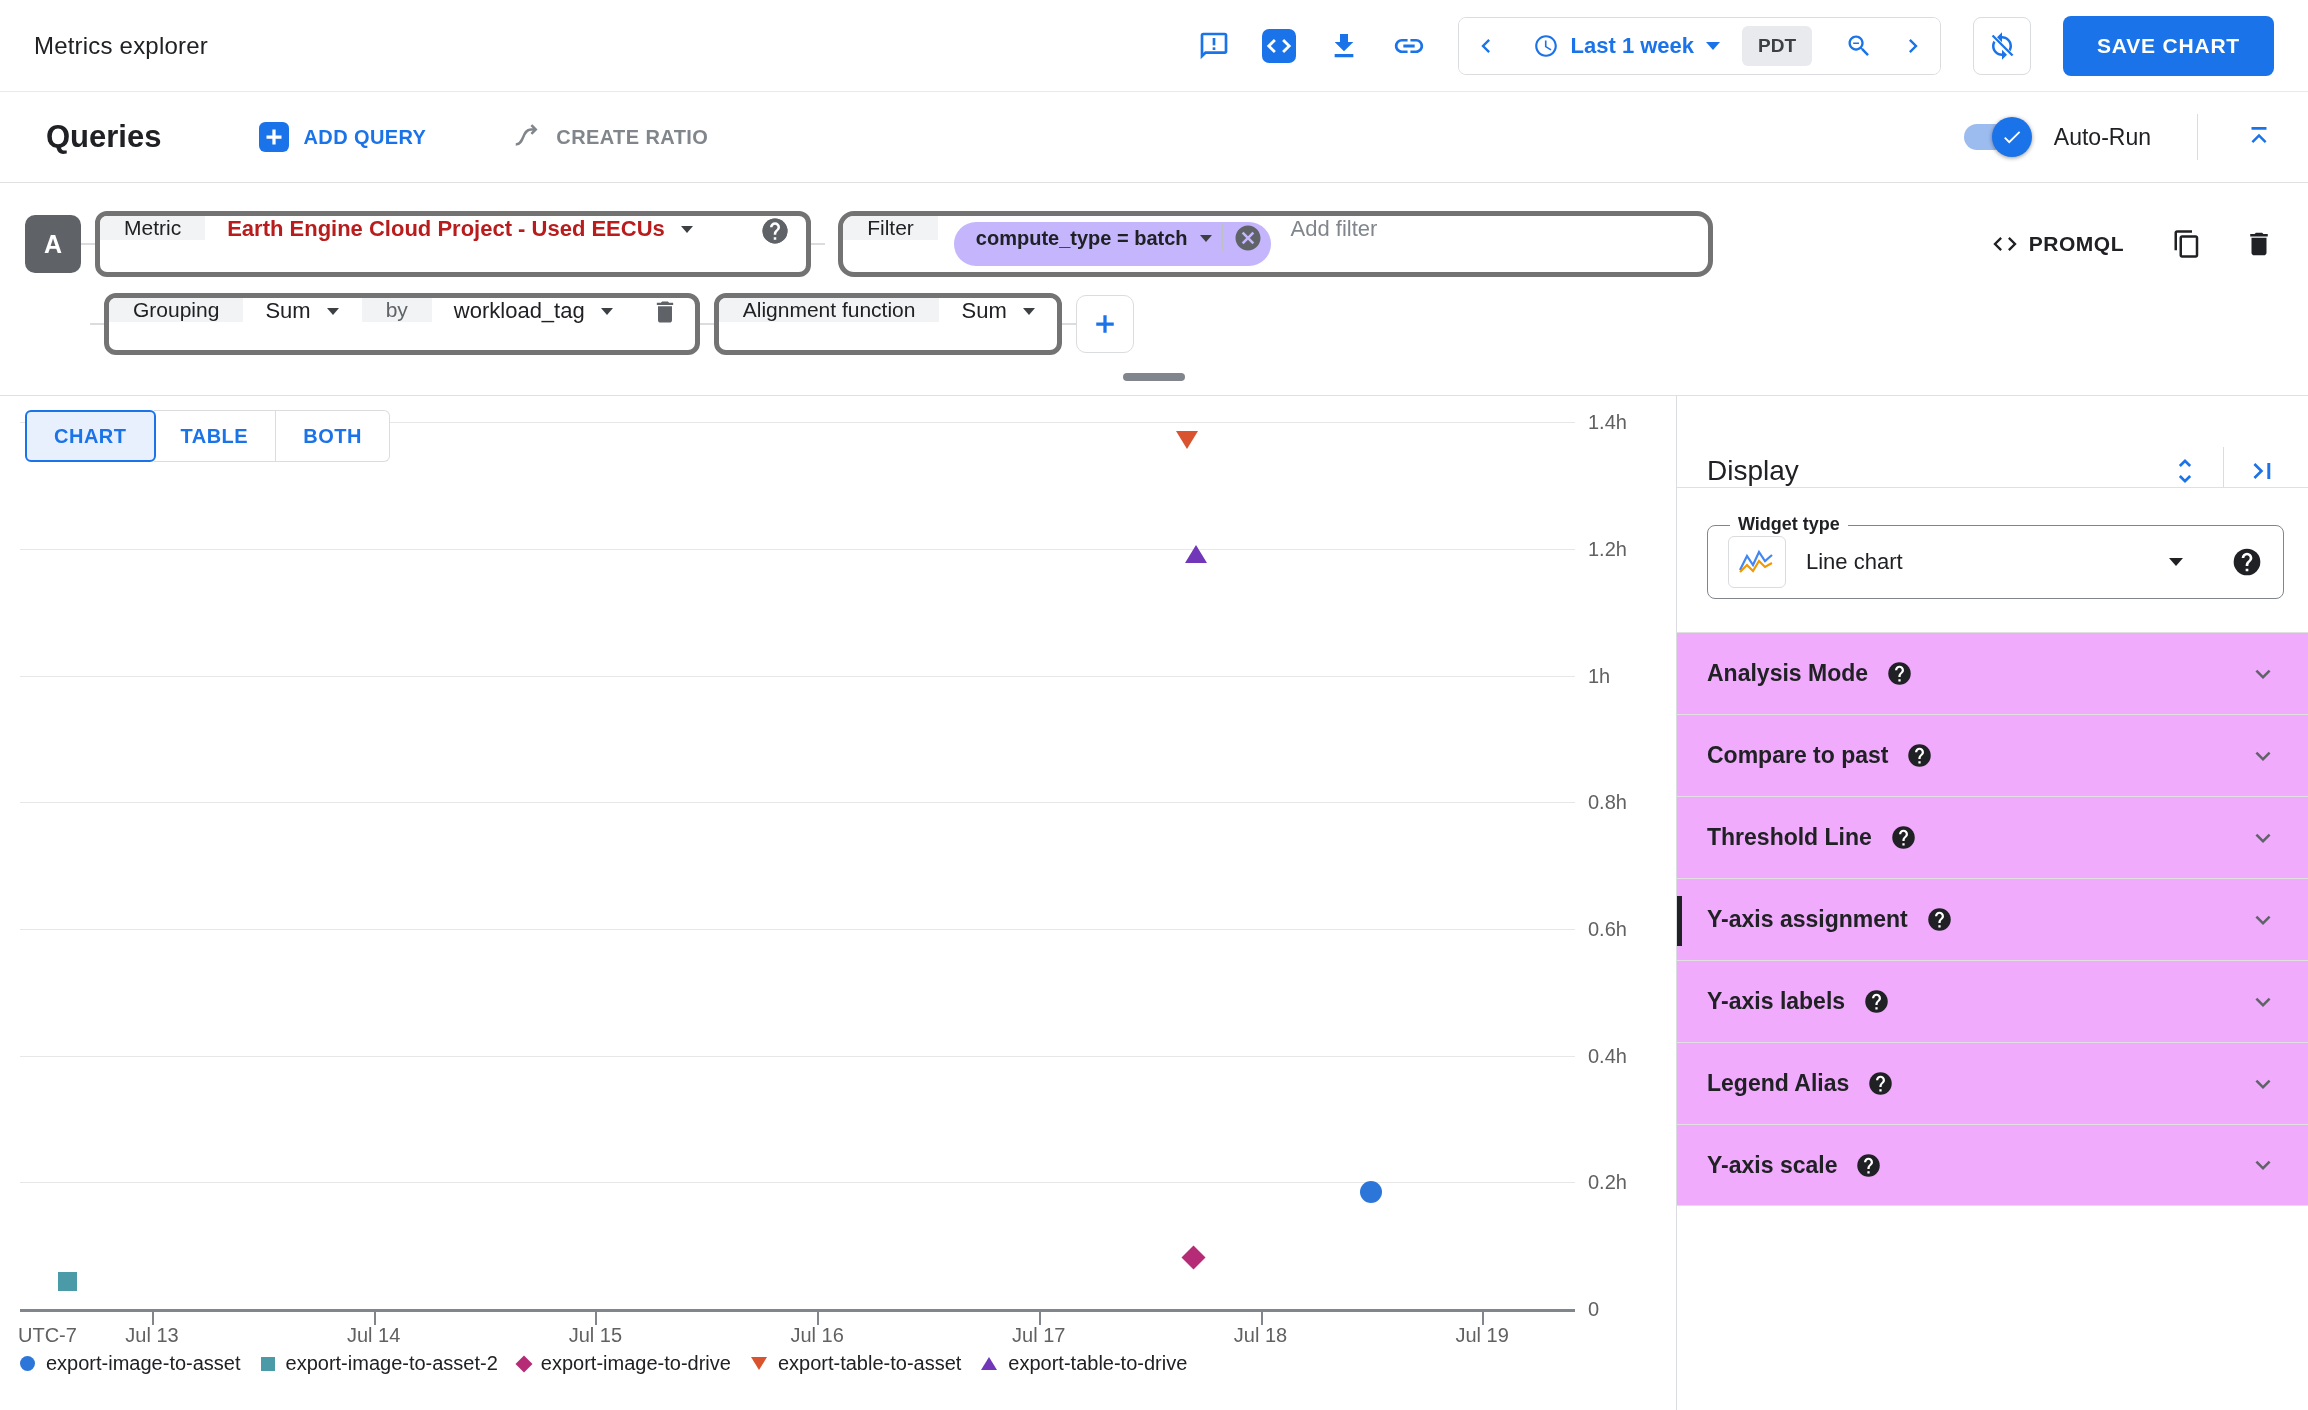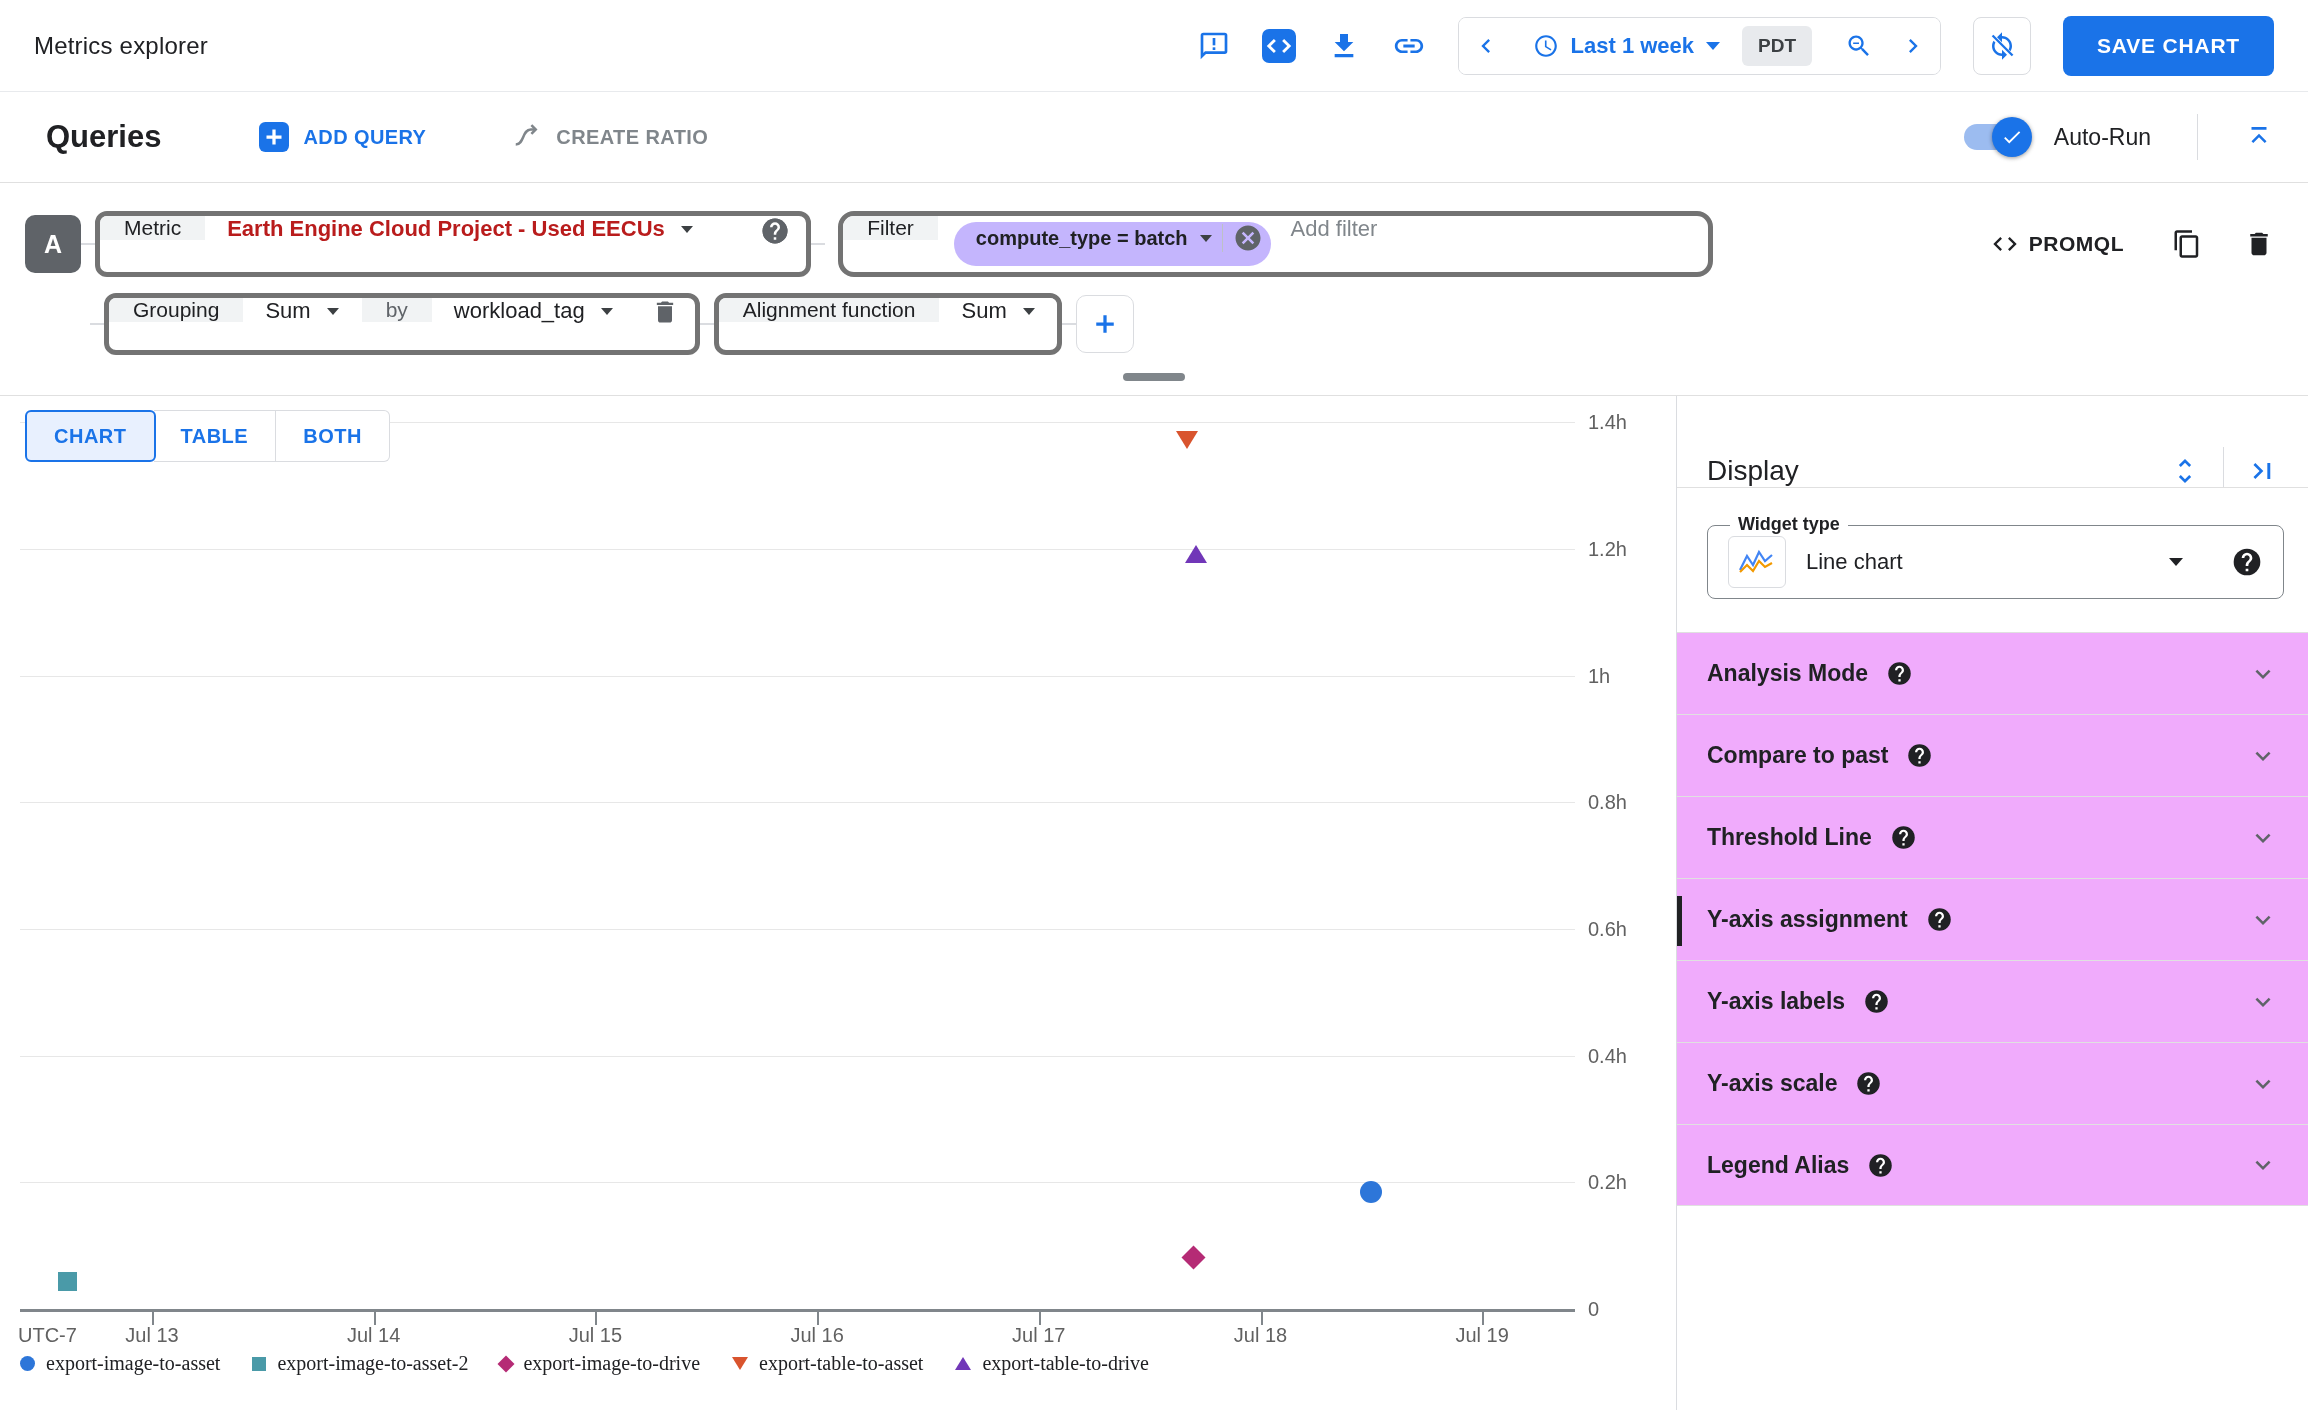--- a/index.html
+++ b/index.html
@@ -81,21 +81,21 @@
   .tab:last-child { border-radius:0 6px 6px 0; }
 
   
   #chart-layer { position:absolute; inset:0; z-index:1; }
   .gridline { position:absolute; height:1px; background:#e7e7e7; }
   .axisline { position:absolute; height:3px; background:#80868b; }
   .ylabel { position:absolute; font-size:20px; color:#616161; line-height:24px; }
   .xtick { position:absolute; width:2px; height:13px; background:#80868b; }
   .xlabel { position:absolute; font-size:20px; color:#616161; width:140px; text-align:center; }
   .utc-label { position:absolute; font-size:20px; color:#616161; }
-  .legend { position:absolute; display:flex; align-items:flex-start; gap:32px;font-family:Liberation Serif, serif; }
+  .legend { position:absolute; display:flex; align-items:flex-start; gap:20px; }
   .legend-item { display:flex; align-items:center; gap:11px; font-size:20px; color:#202124; }
   .pt { position:absolute; }
 
   
   .display-panel { position:absolute; top:396px; left:1676px; right:0; bottom:0; background:#fff;
                    border-left:1px solid #dadce0; z-index:2; }
   .dp-header { display:flex; align-items:flex-end; height:91px; padding:0 30px; }
   .dp-title { font-size:28px; font-weight:400; margin:0 auto 0 0; }
   .dp-header .vdivider { height:40px; margin:0 22px; }
   .dp-divider { height:1px; background:#e0e0e0; }
@@ -524,35 +524,35 @@
               <path d="M13 19h-2v-2h2v2zm2.07-7.75-.9.92C13.45 12.9 13 13.5 13 15h-2v-.5c0-1.1.45-2.1 1.17-2.83l1.24-1.26A2 2 0 1 0 10 9H8a4 4 0 1 1 8 0c0 .88-.36 1.68-.93 2.25z" fill="#fff"></path>
             </svg>
           </span>
           <span class="acc-chevron">
             <svg width="30" height="30" viewBox="0 0 24 24" fill="#5f6368">
               <path d="M7.41 8.59 12 13.17l4.59-4.58L18 10l-6 6-6-6z"></path>
             </svg>
           </span>
         </button>
         <button class="acc-row">
+          <span class="acc-label">Legend Alias</span>
+          <span>
+            <svg width="27" height="27" viewBox="0 0 24 24">
+              <circle cx="12" cy="12" r="10" fill="#202124"></circle>
+              <path d="M13 19h-2v-2h2v2zm2.07-7.75-.9.92C13.45 12.9 13 13.5 13 15h-2v-.5c0-1.1.45-2.1 1.17-2.83l1.24-1.26A2 2 0 1 0 10 9H8a4 4 0 1 1 8 0c0 .88-.36 1.68-.93 2.25z" fill="#fff"></path>
+            </svg>
+          </span>
+          <span class="acc-chevron">
+            <svg width="30" height="30" viewBox="0 0 24 24" fill="#5f6368">
+              <path d="M7.41 8.59 12 13.17l4.59-4.58L18 10l-6 6-6-6z"></path>
+            </svg>
+          </span>
+        </button>
+        <button class="acc-row">
           <span class="acc-label">Y-axis scale</span>
-          <span>
-            <svg width="27" height="27" viewBox="0 0 24 24">
-              <circle cx="12" cy="12" r="10" fill="#202124"></circle>
-              <path d="M13 19h-2v-2h2v2zm2.07-7.75-.9.92C13.45 12.9 13 13.5 13 15h-2v-.5c0-1.1.45-2.1 1.17-2.83l1.24-1.26A2 2 0 1 0 10 9H8a4 4 0 1 1 8 0c0 .88-.36 1.68-.93 2.25z" fill="#fff"></path>
-            </svg>
-          </span>
-          <span class="acc-chevron">
-            <svg width="30" height="30" viewBox="0 0 24 24" fill="#5f6368">
-              <path d="M7.41 8.59 12 13.17l4.59-4.58L18 10l-6 6-6-6z"></path>
-            </svg>
-          </span>
-        </button>
-        <button class="acc-row">
-          <span class="acc-label">Legend Alias</span>
           <span>
             <svg width="27" height="27" viewBox="0 0 24 24">
               <circle cx="12" cy="12" r="10" fill="#202124"></circle>
               <path d="M13 19h-2v-2h2v2zm2.07-7.75-.9.92C13.45 12.9 13 13.5 13 15h-2v-.5c0-1.1.45-2.1 1.17-2.83l1.24-1.26A2 2 0 1 0 10 9H8a4 4 0 1 1 8 0c0 .88-.36 1.68-.93 2.25z" fill="#fff"></path>
             </svg>
           </span>
           <span class="acc-chevron">
             <svg width="30" height="30" viewBox="0 0 24 24" fill="#5f6368">
               <path d="M7.41 8.59 12 13.17l4.59-4.58L18 10l-6 6-6-6z"></path>
             </svg>

